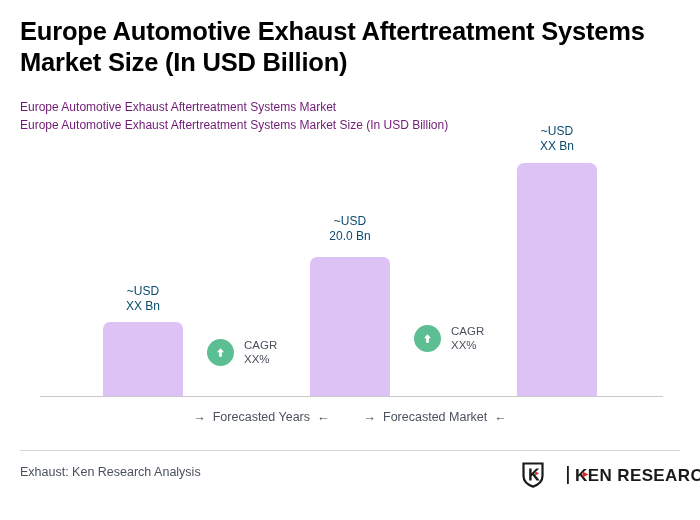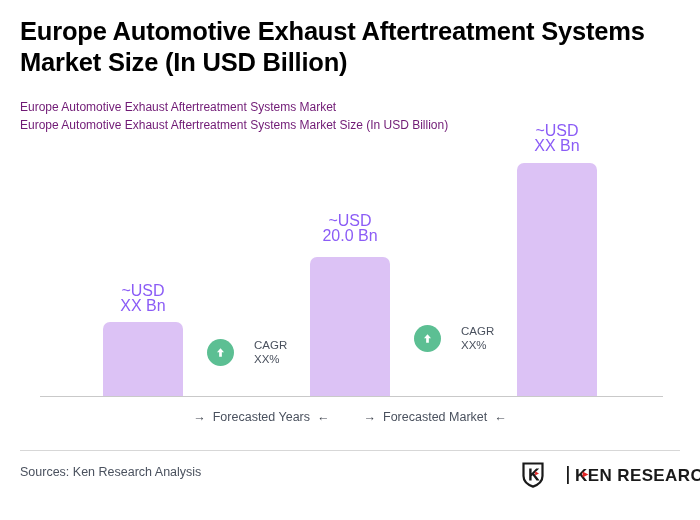--- a/index.html
+++ b/index.html
@@ -74,32 +74,32 @@
   .bar {
     position: absolute;
     background: #dcc2f5;
     border-top-left-radius: 7px;
     border-top-right-radius: 7px;
   }
 
   .bar-label {
     position: absolute;
     text-align: center;
-    font-size: 16px;
+    font-size: 12px;
     line-height: 14.5px;
-    color: #8b5cf6;
+    color: #0c4a6e;
     white-space: nowrap;
   }
 
   
   .cagr-group {
     position: absolute;
     display: flex;
     align-items: center;
-    gap: 20px;
+    gap: 10px;
   }
   .cagr-circle {
     width: 27px;
     height: 27px;
     border-radius: 50%;
     background: #5cbf93;
     display: flex;
     align-items: center;
     justify-content: center;
     flex: 0 0 auto;
@@ -233,21 +233,21 @@
       <span class="period-arrow">←</span>
     </div>
     <div class="period-item">
       <span class="period-arrow">→</span>
       <span>Forecasted Market</span>
       <span class="period-arrow">←</span>
     </div>
   </div>
 
   <div class="footer-rule"></div>
-  <div class="sources">Sources: Ken Research Analysis</div>
+  <div class="sources">Exhaust: Ken Research Analysis</div>
 
   <div class="brand">
     <svg class="brand-mark" width="22" height="26" viewBox="0 0 22 26" aria-hidden="true">
       <path d="M1.5 1.5 L20.5 1.5 L20.5 14 C20.5 19.5 15.5 23 11 24.6 C6.5 23 1.5 19.5 1.5 14 Z" fill="#ffffff" stroke="#1a1a1a" stroke-width="2.2"></path>
       <path d="M7.2 6.4 L9.6 6.4 L9.6 11.2 L14.2 6.4 L17.2 6.4 L12.2 11.6 L17.6 18.4 L14.5 18.4 L10.6 13.3 L9.6 14.3 L9.6 18.4 L7.2 18.4 Z" fill="#1a1a1a"></path>
       <path d="M13.1 9.2 L17.0 11.4 L13.1 13.6 Z" fill="#e02424"></path>
     </svg>
     <svg class="brand-word" width="152" height="20" viewBox="0 0 152 20" aria-hidden="true">
       <rect x="0" y="1" width="1.8" height="18" fill="#1a1a1a"></rect>
       <text x="8" y="16" font-family="'Liberation Sans', sans-serif" font-size="17" font-weight="bold" letter-spacing="0.4" fill="#1a1a1a">KEN RESEARCH</text>

